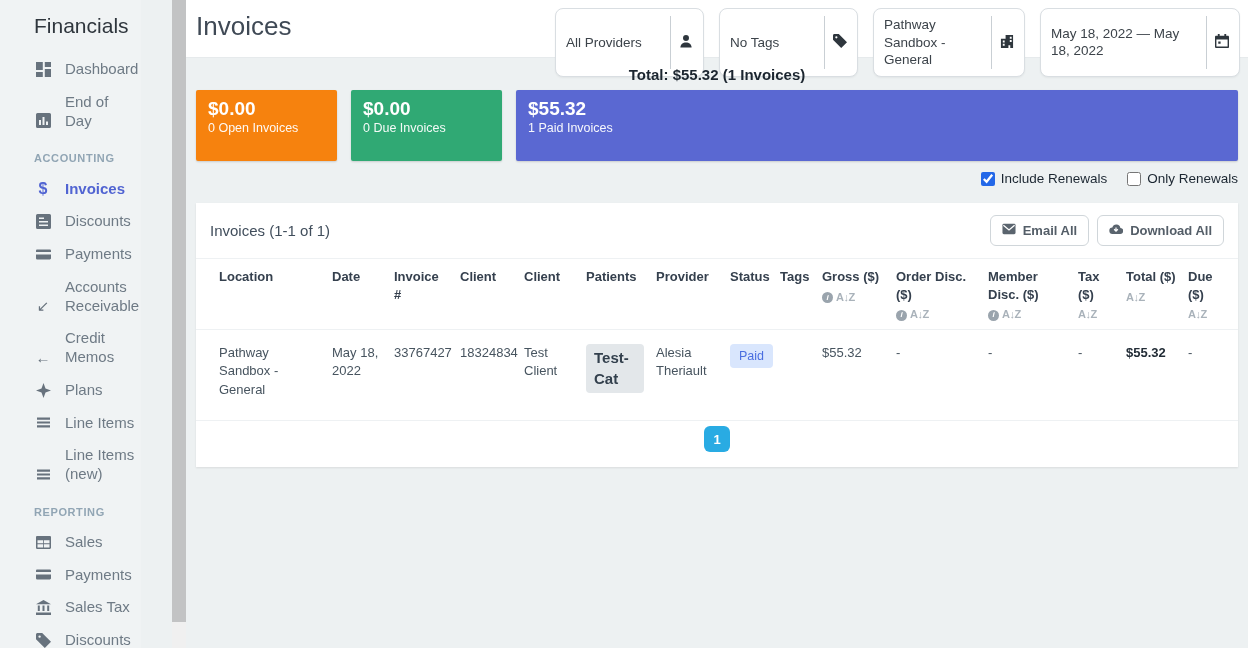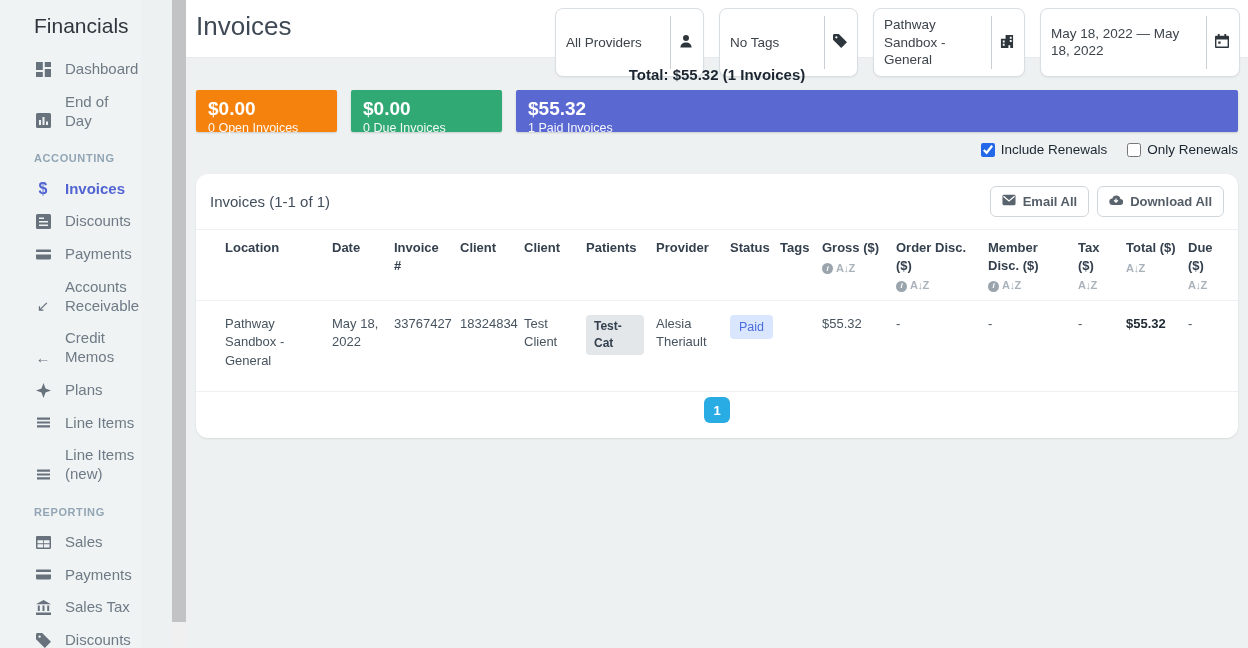--- a/index.html
+++ b/index.html
@@ -44,60 +44,60 @@
   .filter-box .fval { flex:1; padding-right:8px; line-height:1.3; }
   .filter-box .fdiv { border-left:1px solid #c9cfd4; align-self:stretch; margin-right:8px; }
   .filter-box svg { width:14px; height:14px; fill:#2e363d; }
   .fb-tags { width:139px; } .fb-providers { width:149px; }
   .fb-location { width:152px; } .fb-dates { width:200px; }
   
   .content { padding:0 10px; }
   .total-line { text-align:center; font-size:15px; color:#1c2630; margin:8px 0 7px; }
   .total-line .tp { font-weight:700; } .total-line .ta { font-weight:700; } .total-line .ts { font-weight:600; }
   .cards { display:flex; gap:14px; }
-  .card { height:42px; padding:8px 12px; color:#fff; border-radius:2px; box-shadow:0 1px 2px rgba(0,0,0,.15); }
+  .card { height:71px; padding:8px 12px; color:#fff; border-radius:2px; box-shadow:0 1px 2px rgba(0,0,0,.15); }
   .card .amt { font-size:19px; font-weight:700; line-height:1.2; }
   .card .lbl { font-size:12.5px; opacity:.95; }
   .card-open { width:141px; } .card-due { width:151px; } .card-paid { flex:1; }
   
   .renewals {
     display:flex; justify-content:flex-end; align-items:center; gap:20px;
     margin:10px 0 17px; font-size:13.5px; color:#1b2631;
   }
   .renewals label { display:flex; align-items:center; gap:6px; cursor:pointer; }
   .renewals input { width:14px; height:14px; accent-color:#2368e8; cursor:pointer; }
   
-  .panel { background:#fff; border-radius:12px; box-shadow:0 1px 2px rgba(0,0,0,.09); }
+  .panel { background:#fff; border-radius:0; box-shadow:0 1px 2px rgba(0,0,0,.09); }
   .panel-header { display:flex; align-items:center; padding:12px 14px; }
   .panel-title { font-size:15px; color:#414e5c; }
   .panel-actions { margin-left:auto; display:flex; gap:8px; }
   .btn {
     display:inline-flex; align-items:center; gap:7px; background:#fff;
     border:1px solid #d0d6da; border-radius:6px; padding:6px 11px;
     font-size:13px; font-weight:700; color:#545e68; cursor:pointer;
     font-family:inherit;
   }
   .btn svg { width:14px; height:14px; fill:#5a646e; }
   table { width:100%; border-collapse:collapse; table-layout:fixed; }
   th, td { box-sizing:border-box; padding:9px 6px; vertical-align:top; text-align:left; }
   th { font-size:13px; font-weight:600; color:#35404e; border-top:1px solid #eef1f3; border-bottom:1px solid #eef1f3; padding-bottom:6px; line-height:1.35; }
   td { font-size:13px; color:#47545f; padding-top:14px; padding-bottom:20px; line-height:1.45; border-bottom:1px solid #eef1f3; }
-  th.first, td.first { padding-left:29px; }
+  th.first, td.first { padding-left:23px; }
   th.last, td.last { padding-right:14px; }
   th.num, td.num { text-align:left; }
   .sort-row { display:block; margin-top:2px; white-space:nowrap; }
   .sort-ic { font-size:11px; color:#a9b2ba; font-weight:700; letter-spacing:-0.5px; }
   .info-dot {
     display:inline-flex; align-items:center; justify-content:center;
     width:11px; height:11px; border-radius:50%; background:#9aa4ad; color:#fff;
     font-size:8px; font-weight:700; font-style:italic; margin-right:3px; vertical-align:1px;
   }
   .chip-patient {
     display:inline-block; background:#e3e7ea; color:#33404d; font-weight:600;
-    font-size:12px; padding:3px 8px; border-radius:4px;
+    font-size:15px; padding:3px 8px; border-radius:4px;
   }
   .chip-status {
     display:inline-block; background:#d9e6fd; color:#4a6ee0;
     font-size:12.5px; padding:3px 9px; border-radius:4px;
   }
   td.total-cell { font-weight:700; color:#222c36; }
   .pagination { text-align:center; padding:5px 0 15px; }
   .page-btn {
     display:inline-flex; align-items:center; justify-content:center;
     width:26px; height:26px; border-radius:6px; background:#29abe3;

